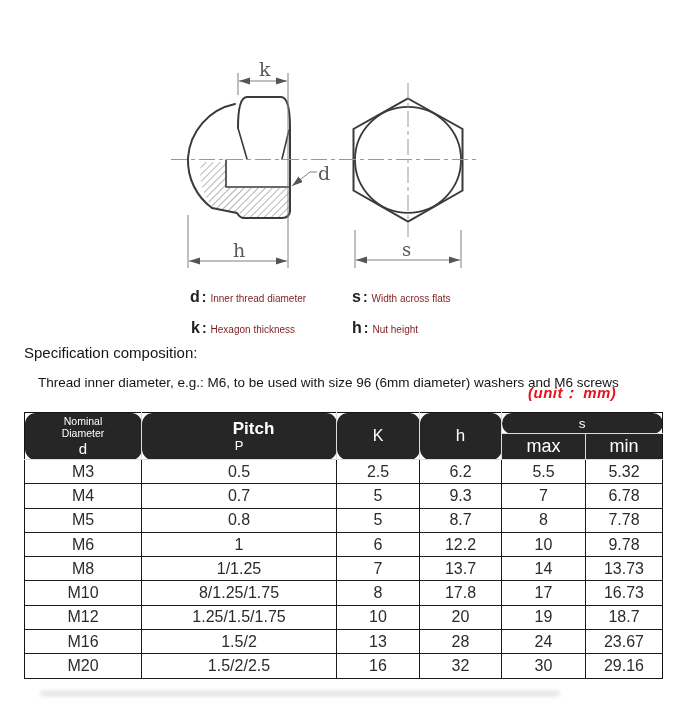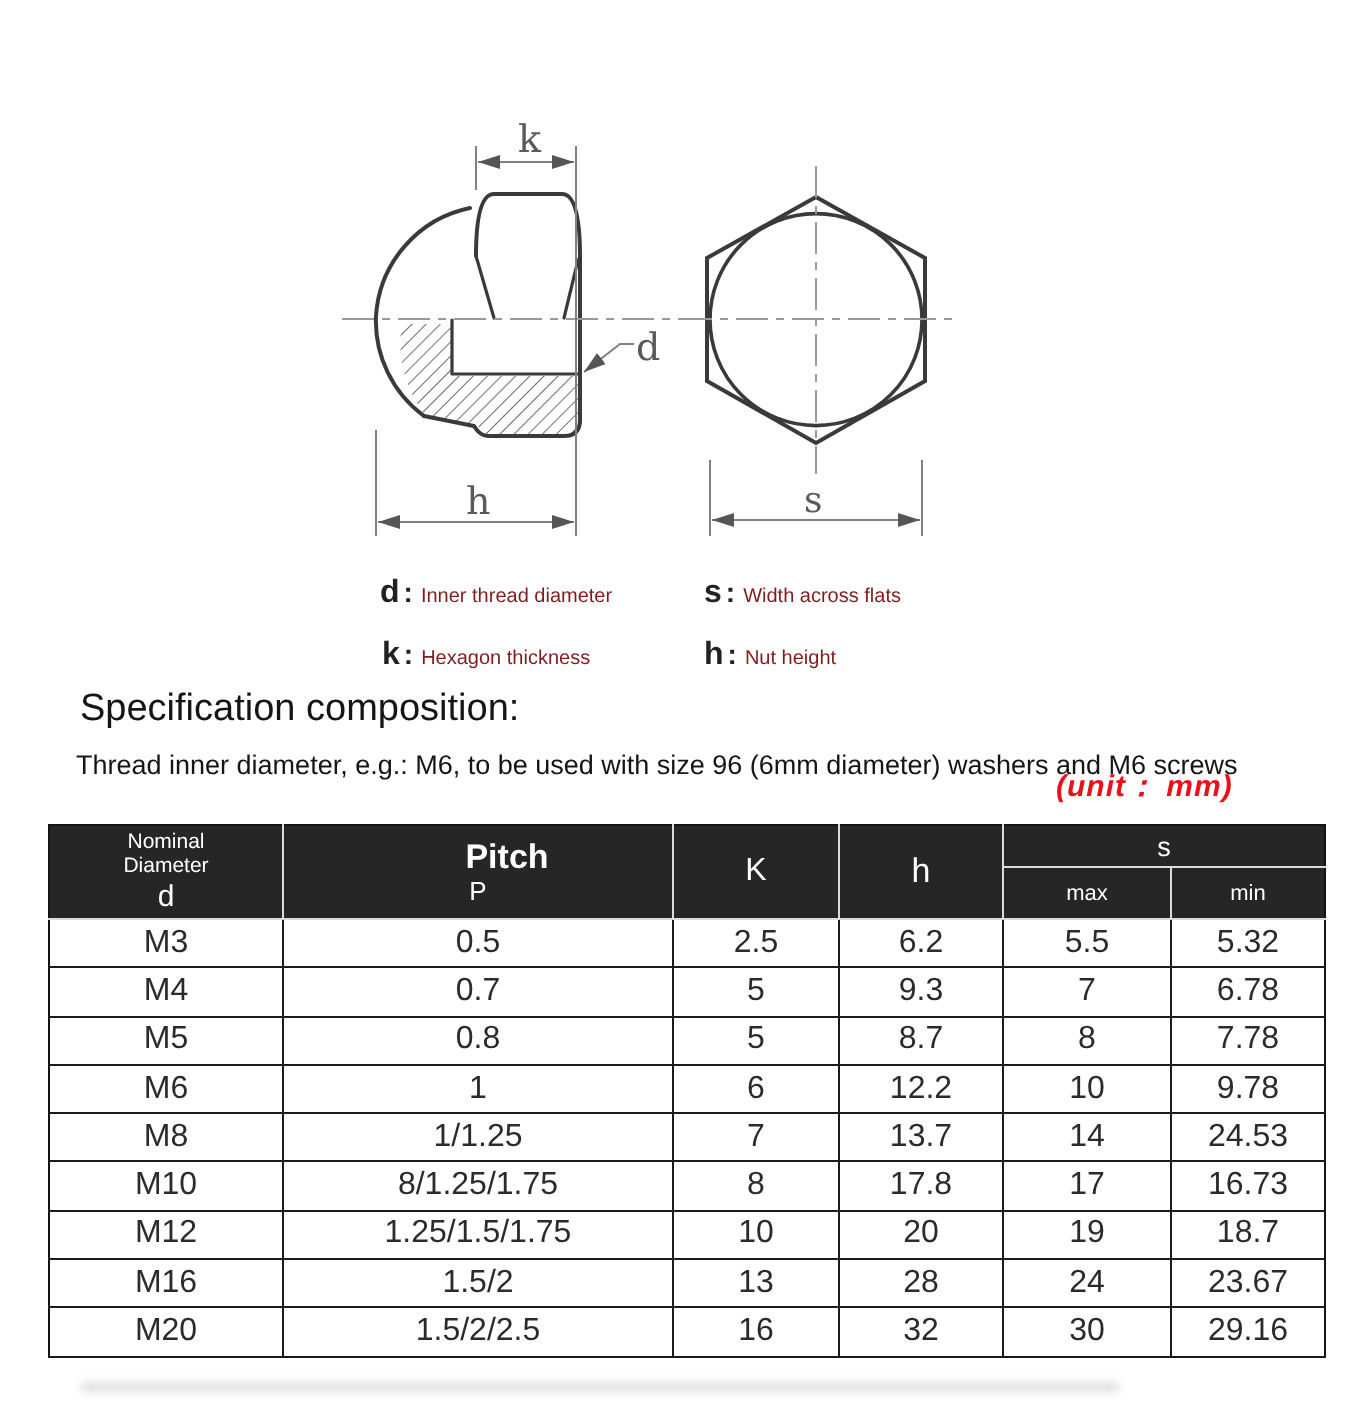--- a/index.html
+++ b/index.html
@@ -10,52 +10,52 @@
   
   .drawing{position:absolute;left:0;top:0;}
 
   
   .legend-item{position:absolute;white-space:nowrap;}
   .legend-item .sym{font-weight:700;font-size:16px;color:#222;}
   .legend-item .colon{font-weight:700;font-size:14px;color:#222;margin:0 4px 0 2px;}
   .legend-item .desc{font-size:10px;color:#7f1d1d;}
 
   
-  .spec-heading{position:absolute;left:40px;top:344px;font-size:19px;color:#151515;}
+  .spec-heading{position:absolute;left:24px;top:344px;font-size:15px;color:#151515;}
   .spec-body{position:absolute;left:38px;top:375px;font-size:13.5px;color:#151515;white-space:nowrap;}
   .unit-note{position:absolute;left:528px;top:384px;font-size:15px;font-weight:700;color:#e8121c;letter-spacing:.5px;font-style:italic;}
 
   
   .spec-table{
     position:absolute;left:24px;top:412px;width:638px;
     border-collapse:collapse;table-layout:fixed;
     border:1.5px solid #141414;
   }
   .spec-table th{
     background:#262626;color:#ffffff;font-weight:400;
     border:1.3px solid #dcdcdc;padding:0;vertical-align:middle;text-align:center;
   }
-  .spec-table thead tr:first-child th{border-top:none;}
+  .spec-table thead tr:first-child th{border-top:none;border-radius:11px;}
   .spec-table th:first-child{border-left:none;}
   .spec-table th:last-child{border-right:none;}
   .spec-table td{
     border:1px solid #1a1a1a;text-align:center;vertical-align:middle;
     font-size:16px;color:#2b2b2b;height:23.3px;padding:0;background:#fff;
   }
   .spec-table td:first-child{border-left:none;}
   .spec-table td:last-child{border-right:none;}
   .th-stack{display:flex;flex-direction:column;justify-content:center;align-items:center;line-height:1;}
   .th-small{font-size:10.5px;line-height:11.5px;}
   .th-sym-d{font-size:15px;margin-top:2px;}
   .th-pitch{font-size:17px;font-weight:700;margin-left:29px;}
   .th-sym-p{font-size:13px;margin-top:2px;}
   .th-k{font-size:16px;}
   .th-h{font-size:17px;}
   .th-s{font-size:13.5px;height:20px;}
-  .th-minmax{font-size:11px;height:25px;}
+  .th-minmax{font-size:18px;height:25px;}
   .row-d{font-size:16px;}
 
   
   .table-shadow{
     position:absolute;left:40px;top:691px;width:520px;height:5px;
     background:#e0e0e0;filter:blur(2px);border-radius:3px;
   }
 </style>
 </head>
 <body>
@@ -208,21 +208,21 @@
         <td>10</td>
         <td>9.78</td>
       </tr>
 
       <tr>
         <td class="row-d">M8</td>
         <td>1/1.25</td>
         <td>7</td>
         <td>13.7</td>
         <td>14</td>
-        <td>24.53</td>
+        <td>13.73</td>
       </tr>
 
       <tr>
         <td class="row-d">M10</td>
         <td>8/1.25/1.75</td>
         <td>8</td>
         <td>17.8</td>
         <td>17</td>
         <td>16.73</td>
       </tr>

